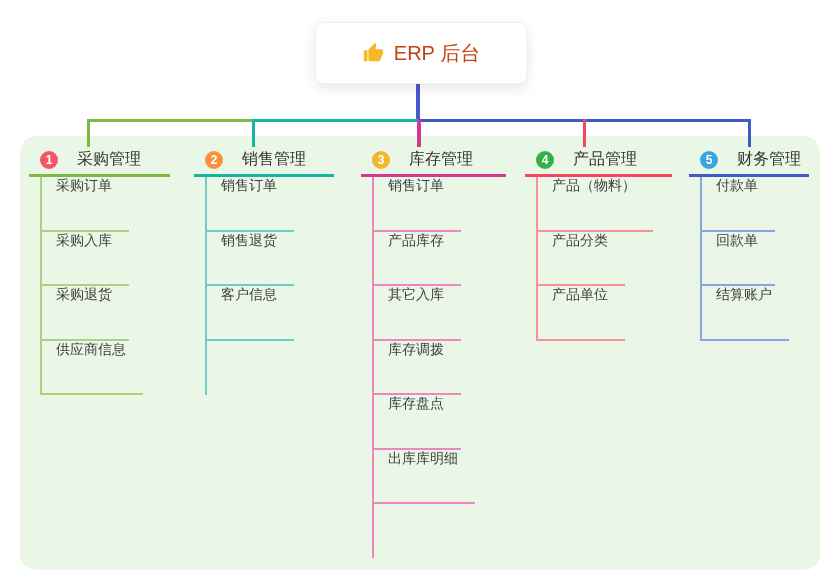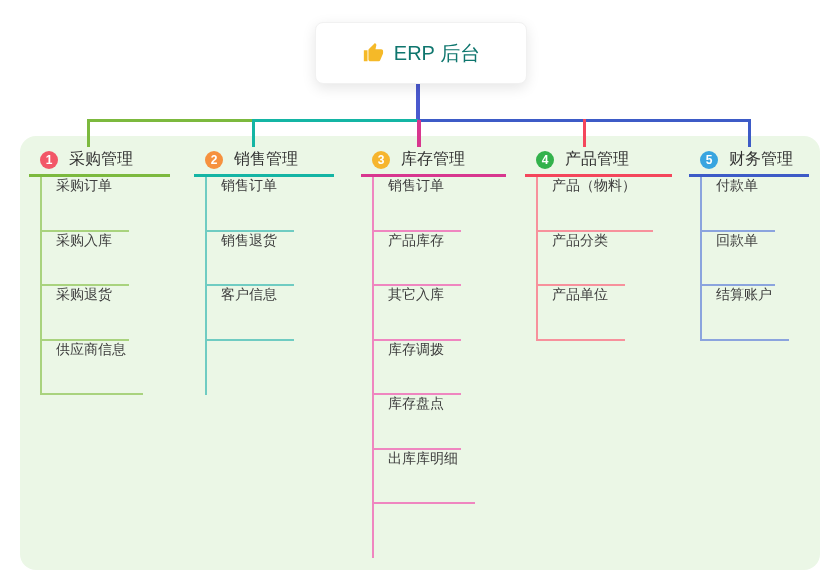--- a/index.html
+++ b/index.html
@@ -23,21 +23,21 @@
   
   .root-card{
     position:absolute;
     left:315px;top:22px;width:210px;height:60px;
     background:#ffffff;
     border:1px solid #f1f1f1;
     border-radius:8px;
     box-shadow:0 4px 14px rgba(0,0,0,0.10);
     display:flex;align-items:center;justify-content:center;
     gap:10px;
-    font-size:20px;color:#0f766e;
+    font-size:20px;color:#c2410c;
   }
   .thumb-icon{width:22px;height:22px;display:inline-block;}
   
   .stem{position:absolute;left:416px;top:82px;width:4px;height:38px;}
   .bus{position:absolute;top:119px;height:3px;}
   .bus.seg1{left:88px;width:166px;}
   .bus.seg2{left:253px;width:165px;}
   .bus.seg5{left:420px;width:331px;}
   .drop{position:absolute;top:119px;width:3px;height:28px;}
   .drop.d1{left:87px;}
@@ -53,21 +53,21 @@
     border-bottom:3px solid var(--line);
   }
   .badge{
     width:18px;height:18px;border-radius:50%;
     background:var(--badge);
     color:#ffffff;font-size:12px;font-weight:bold;
     display:flex;align-items:center;justify-content:center;
     margin-left:11px;flex:0 0 auto;
   }
   .blabel{
-    margin-left:11px;
+    margin-left:19px;
     font-size:16px;color:#333333;
     white-space:nowrap;
   }
   .vline{
     position:absolute;left:11px;top:32px;width:2px;
     background:var(--light);
   }
   .krow{height:54.5px;display:flex;}
   .kid{
     margin-left:11px;

